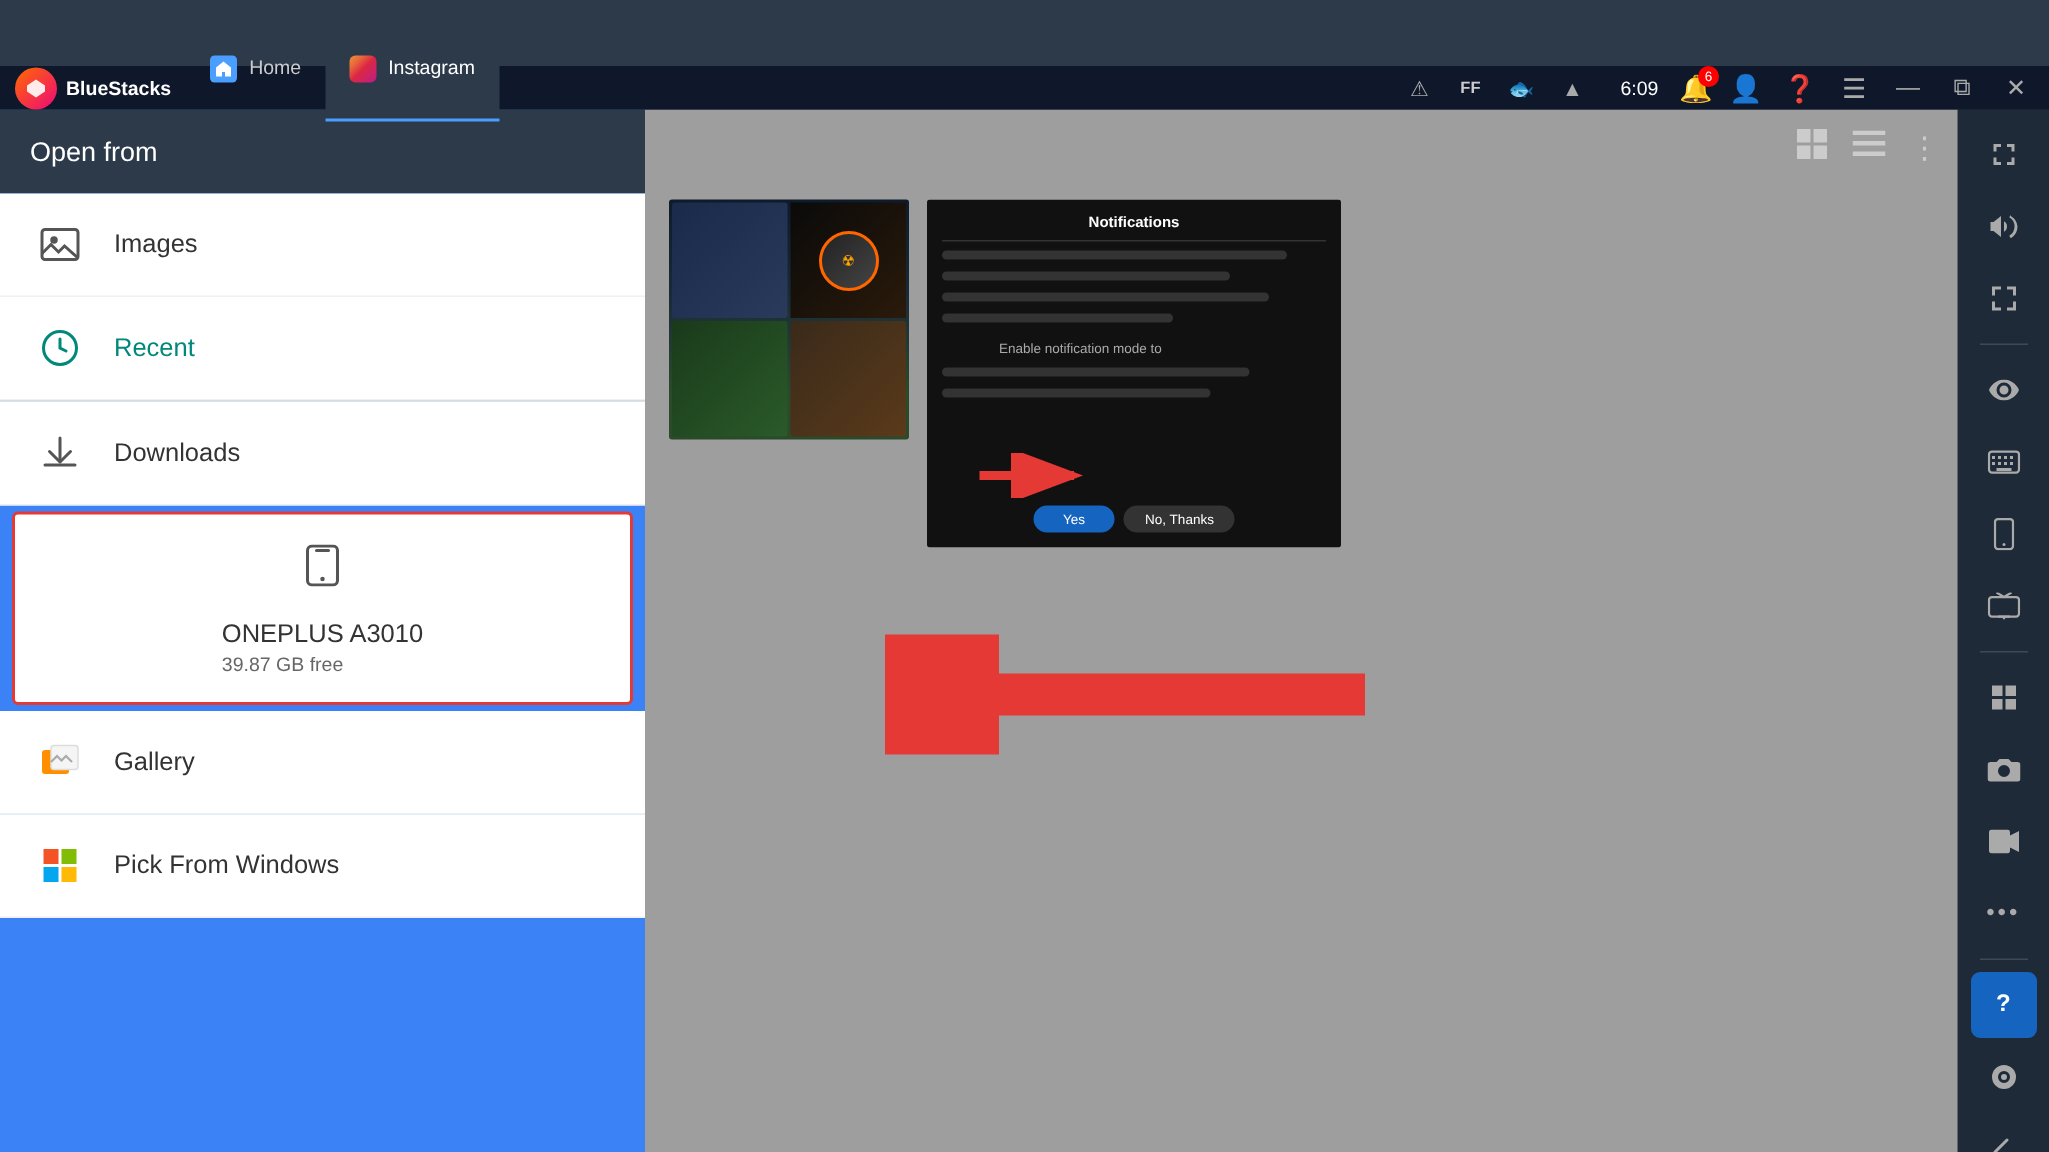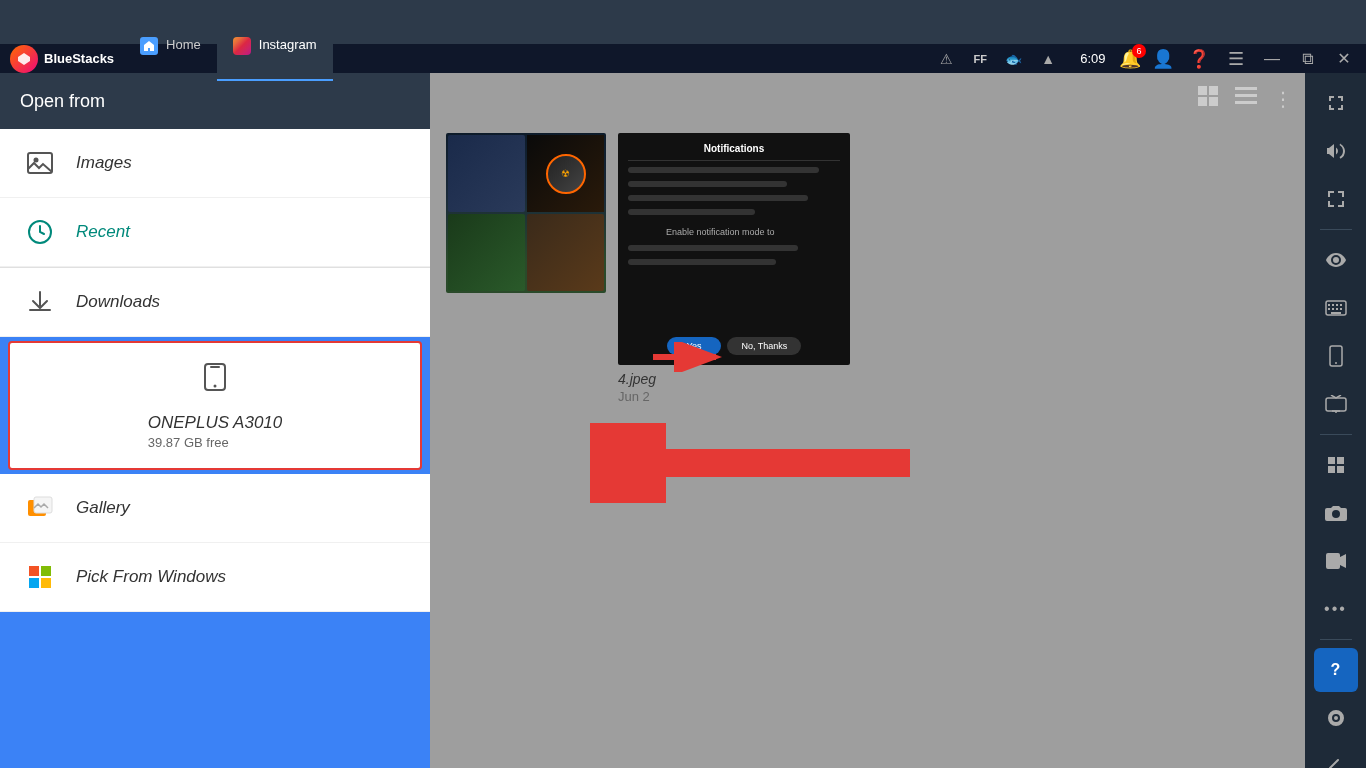--- a/index.html
+++ b/index.html
@@ -181,21 +181,20 @@
       justify-content: center;
       color: #555;
       font-size: 22px;
       flex-shrink: 0;
     }
     .sidebar-item-icon.teal { color: #00897b; }
     .sidebar-item-label {
       font-size: 17px;
       color: #333;
       font-weight: 400;
-      font-style: italic;
     }
     .sidebar-item-label.teal { color: #00897b; }
     .sidebar-item-sublabel {
       font-size: 13px;
       color: #666;
       margin-top: 2px;
     }
     .divider {
       height: 1px;
       background: #e0e0e0;
@@ -426,21 +425,21 @@
             <div style="background:linear-gradient(135deg,#0a0a0a,#2a1a0a);display:flex;align-items:center;justify-content:center;">
               <div style="width:40px;height:40px;border-radius:50%;background:linear-gradient(135deg,#222,#444);border:2px solid #ff6600;display:flex;align-items:center;justify-content:center;font-size:10px;color:orange;">☢</div>
             </div>
             <div style="background:linear-gradient(135deg,#1a3a1a,#2a5a2a);border-radius:2px;"></div>
             <div style="background:linear-gradient(135deg,#3a2a1a,#5a3a1a);border-radius:2px;"></div>
           </div>
         </div>
       </div>
 
       <div class="photo-item-container" style="position:relative;">
-        <div class="photo-thumb" style="background:#111;width:232px;height:232px;">
+        <div class="photo-thumb" style="background:#111;width:276px;height:232px;">
 
           <div style="width:100%;height:100%;background:#111;padding:10px;display:flex;flex-direction:column;gap:6px;">
             <div style="color:white;font-size:10px;font-weight:bold;text-align:center;">Notifications</div>
             <div style="height:1px;background:#333;"></div>
             <div style="display:flex;flex-direction:column;gap:8px;flex:1;">
               <div style="height:6px;background:#333;border-radius:3px;width:90%;"></div>
               <div style="height:6px;background:#333;border-radius:3px;width:75%;"></div>
               <div style="height:6px;background:#333;border-radius:3px;width:85%;"></div>
               <div style="height:6px;background:#333;border-radius:3px;width:60%;"></div>
               <div style="font-size:9px;color:#aaa;margin-top:4px;padding-left:38px;">Enable notification mode to</div>
@@ -458,24 +457,20 @@
             <svg width="80" height="30" viewBox="0 0 80 30">
               <defs>
                 <marker id="ah2" markerWidth="8" markerHeight="8" refX="7" refY="3" orient="auto">
                   <path d="M0,0 L8,3 L0,6 Z" fill="#e53935"></path>
                 </marker>
               </defs>
               <path d="M5,15 L68,15" stroke="#e53935" stroke-width="6" marker-end="url(#ah2)"></path>
             </svg>
           </div>
         </div>
-        <div style="margin-top:6px;">
-          <div class="sidebar-item-label" style="font-size:14px;color:#333;">4.jpeg</div>
-          <div class="sidebar-item-sublabel">Jun 2</div>
-        </div>
       </div>
 
     </div>
 
     <div style="position:absolute;left:160px;top:350px;z-index:30;pointer-events:none;">
       <svg width="320" height="80" viewBox="0 0 320 80">
         <defs>
           <marker id="arrowhead" markerWidth="20" markerHeight="14" refX="2" refY="7" orient="auto">
             <polygon points="0 0, 20 7, 0 14" fill="#e53935"></polygon>
           </marker>

